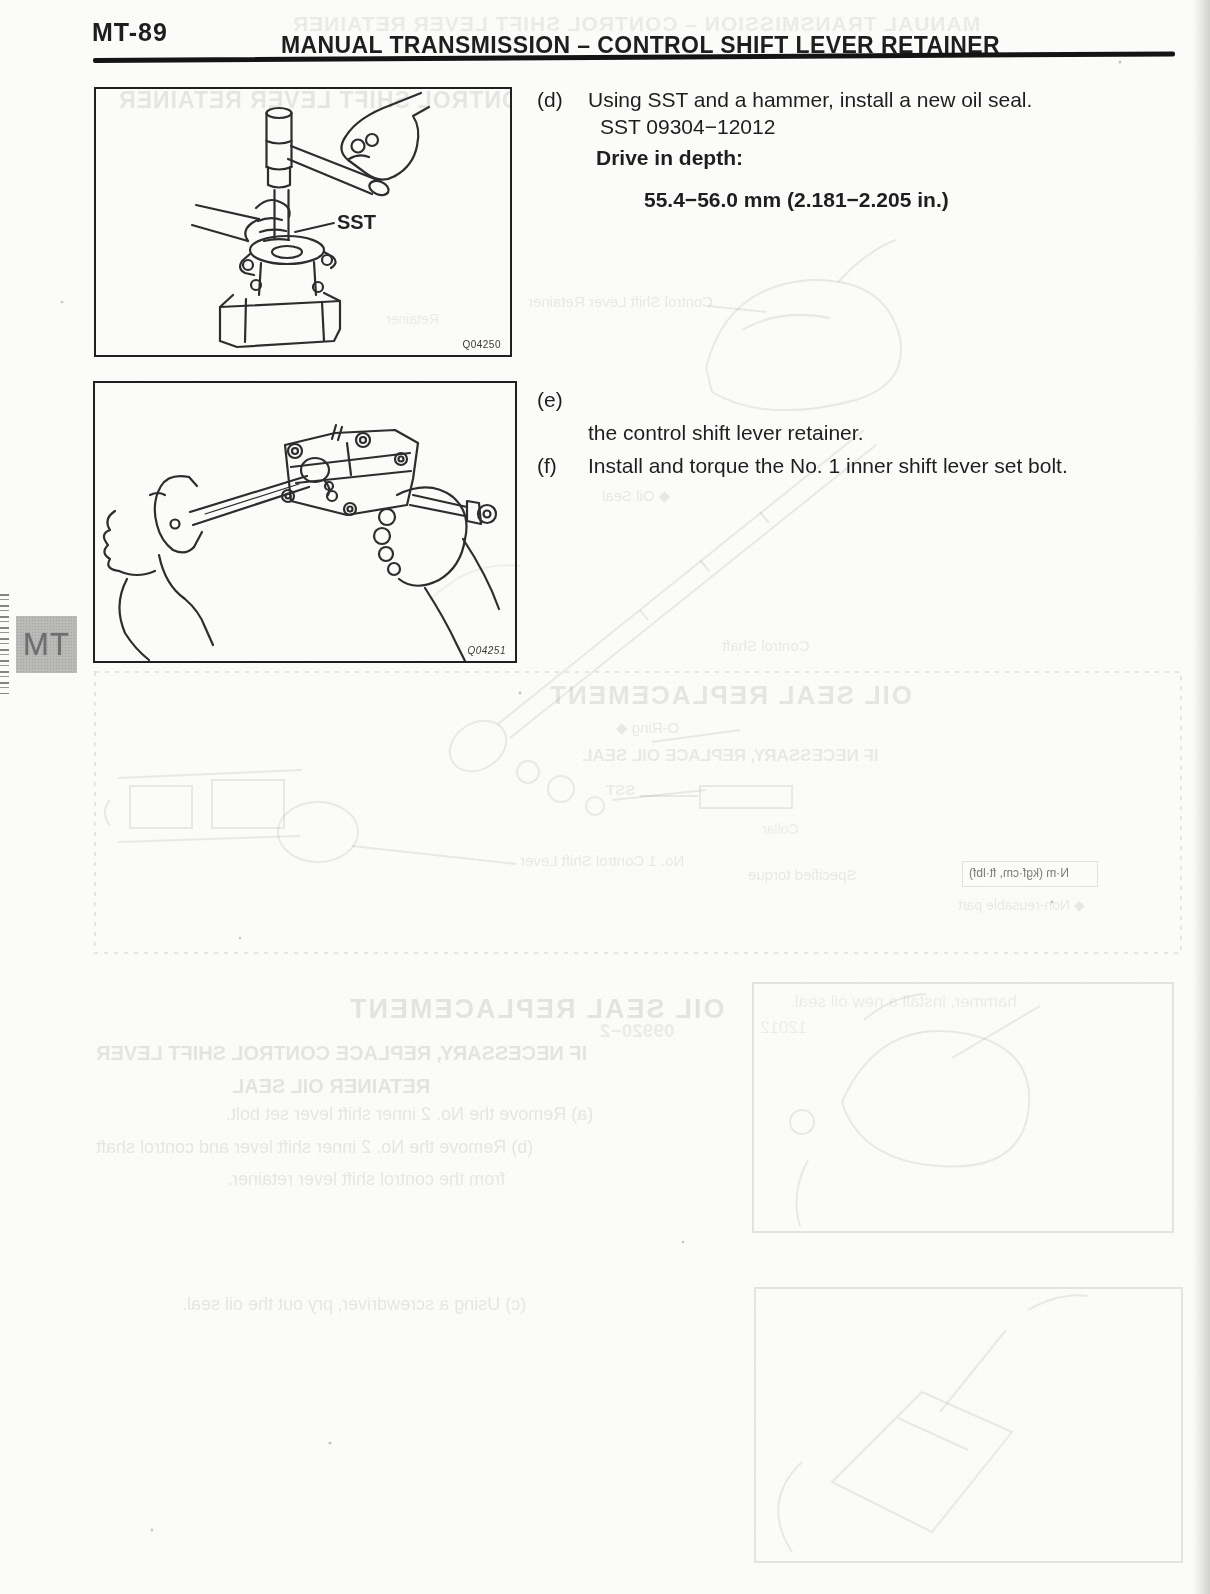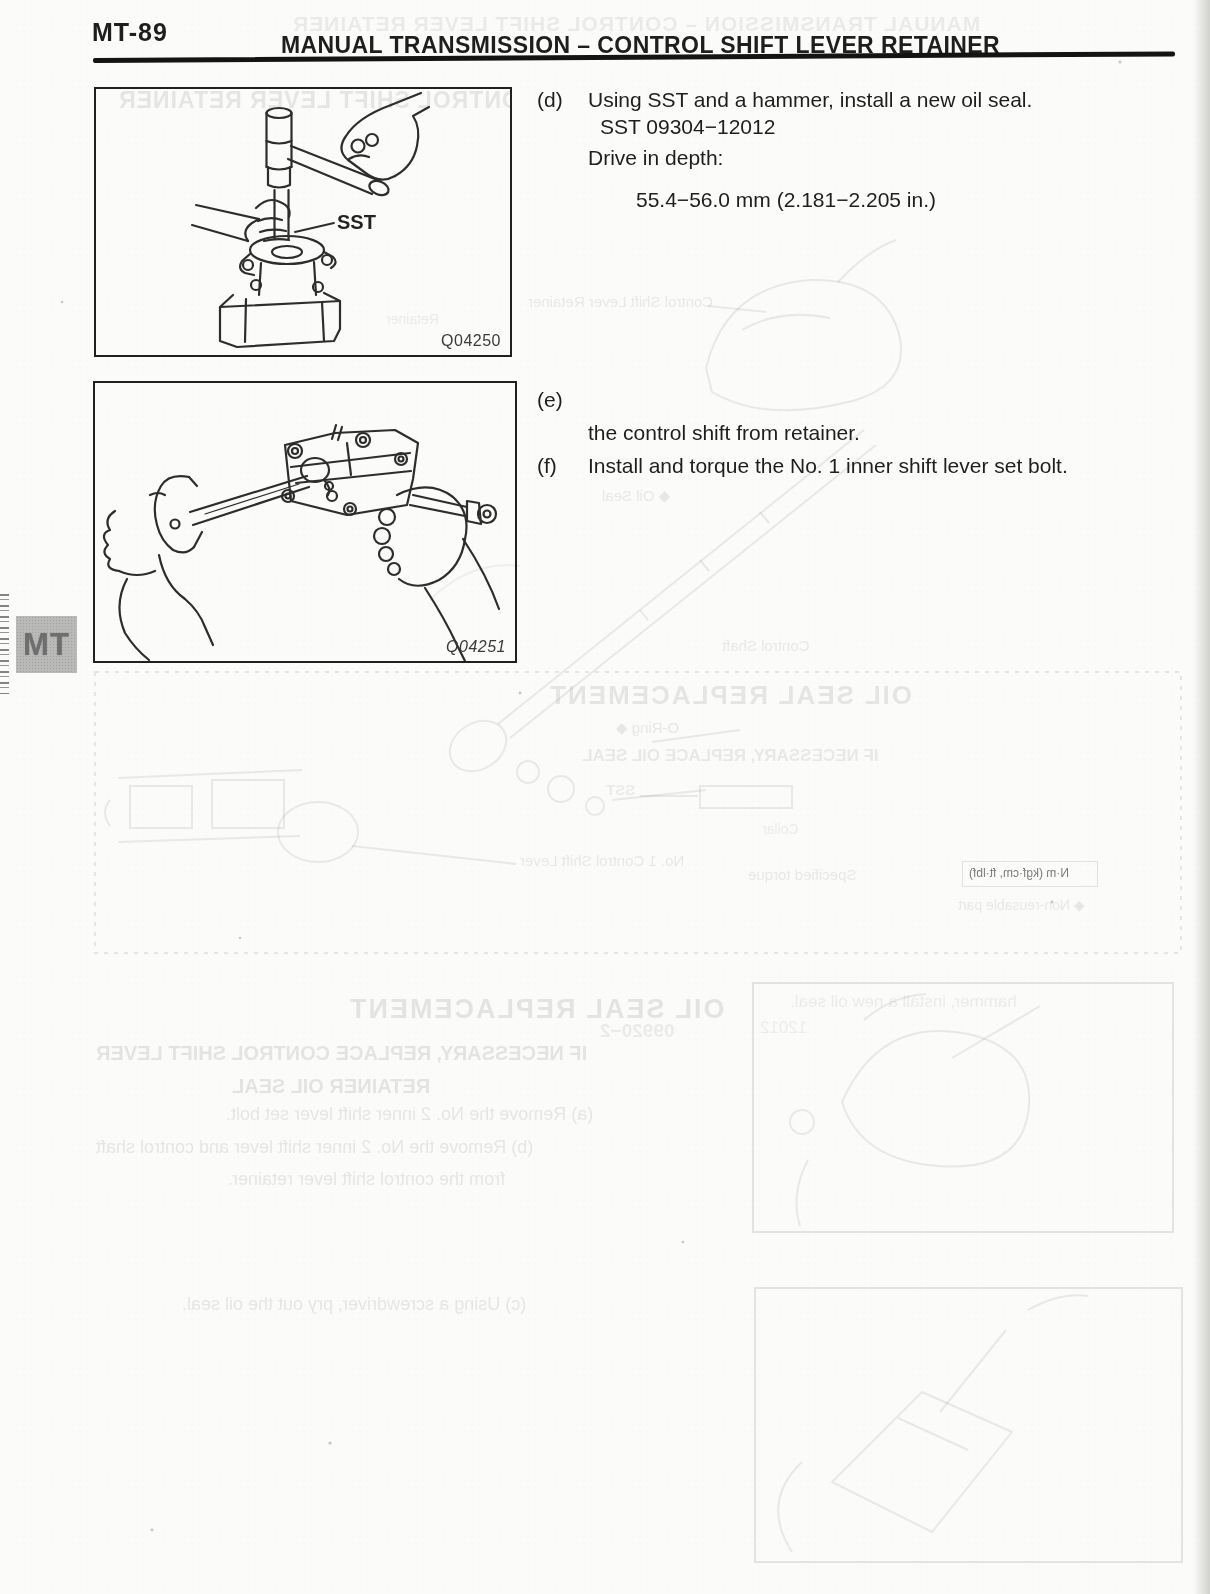--- a/index.html
+++ b/index.html
@@ -18,35 +18,35 @@
   .title  { left:281px; top:32px; font-size:23px; font-weight:bold; letter-spacing:0.4px; white-space:nowrap; }
   .title-rule {
     left:93px; top:58px; width:1082px; height:4.5px; background:#141414;
     transform:rotate(-0.35deg); transform-origin:left center; border-radius:2px;
   }
   .fig {
     border:2.5px solid #202020; background:transparent; overflow:hidden;
   }
   .fig1 { left:94px; top:87px;  width:414px; height:266px; }
   .fig2 { left:93px; top:381px; width:420px; height:278px;font-style:italic; }
-  .figcode { position:absolute; right:9px; bottom:5px; font-size:16px; color:#3a3a3a; letter-spacing:0.5px; }
+  .figcode { position:absolute; right:9px; bottom:5px; font-size:10px; color:#3a3a3a; letter-spacing:0.5px; }
   .figlabel { position:absolute; font-size:20px; font-weight:bold; color:#222; }
 
   .step { position:absolute; left:537px; width:630px; font-size:21px; line-height:33px; }
   .step .sid  { position:absolute; left:0; }
   .step .stxt { position:absolute; left:51px; width:578px; }
-  .specline { position:absolute; font-size:21px; font-weight:normal; white-space:nowrap; }
+  .specline { position:absolute; font-size:21px; font-weight:bold; white-space:nowrap;margin-left:8px; }
   .plainline { position:absolute; font-size:21px; white-space:nowrap;margin-left:12px; }
 
   .mt-tab {
     left:16px; top:616px; width:61px; height:57px;
     background-color:#b9b9b7;
     background-image: radial-gradient(#a2a2a0 1px, transparent 1px);
     background-size:3px 3px;
-    color:#6e6e6e; font-size:31px; font-weight:bold; letter-spacing:1px;
+    color:#6e6e6e; font-size:31px; font-weight:normal; letter-spacing:1px;
     display:flex; align-items:center; justify-content:center;
     text-shadow:0 0 1px #8a8a8a;
   }
   .edge-noise {
     left:0; top:594px; width:9px; height:100px; opacity:.55;
     background:repeating-linear-gradient(180deg,#222 0 2px, transparent 2px 5px,#444 5px 6px, transparent 6px 11px);
   }
   .edge-right {
     right:0; top:0; width:17px; height:1594px;
     background:linear-gradient(90deg, rgba(110,110,102,0) 0%, rgba(110,110,102,0.16) 55%, rgba(110,110,102,0.30) 100%);
@@ -279,21 +279,21 @@
   <div class="step" style="top:83px;">
     <span class="sid">(d)</span>
     <span class="stxt">Using SST and a hammer, install a new oil seal.</span>
   </div>
   <div class="plainline" style="left:588px; top:115px;">SST 09304−12012</div>
   <div class="specline" style="left:588px; top:146px;">Drive in depth:</div>
   <div class="specline" style="left:636px; top:188px;">55.4−56.0 mm (2.181−2.205 in.)</div>
 
   <div class="step" style="top:383px;">
     <span class="sid">(e)</span>
-    <span class="stxt"><br><span>the control shift from retainer.</span></span>
+    <span class="stxt"><br><span>the control shift lever retainer.</span></span>
   </div>
   <div class="step" style="top:449px;">
     <span class="sid">(f)</span>
     <span class="stxt">Install and torque the No. 1 inner shift lever set bolt.</span>
   </div>
 
   <div class="abs mt-tab">MT</div>
   <div class="abs edge-noise"></div>
   <div class="abs edge-right"></div>
 

